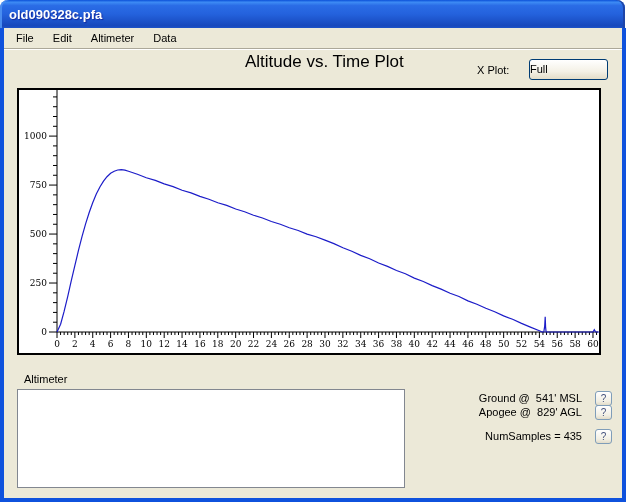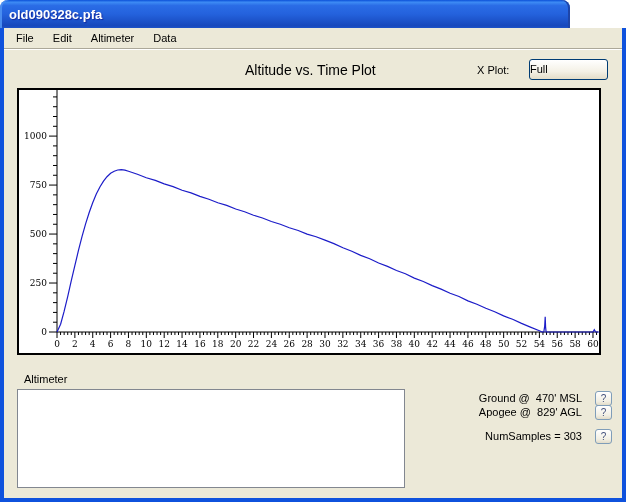--- a/index.html
+++ b/index.html
@@ -1,40 +1,40 @@
 <!DOCTYPE html>
 <html><head>
 <meta charset="utf-8">
 <style>
   * { margin:0; padding:0; box-sizing:border-box; }
   html,body { width:626px; height:502px; background:#fff; overflow:hidden;
               font-family:"Liberation Sans","DejaVu Sans",sans-serif; }
   .window { position:relative; width:626px; height:502px; }
 
   .titlebar {
-    position:absolute; left:0; top:0; width:570px; height:28px;
+    position:absolute; left:0; top:0; width:625px; height:28px;
     border-radius:8px 8px 0 0;
     background:linear-gradient(180deg,#0b50d8 0%,#3d8bf4 8%,#2a6ce6 20%,#2462dd 50%,#1748bc 92%,#1d53c8 100%);
     box-shadow:inset 2px 0 0 #4a8df0, inset -2px 0 0 #1e45a8;
     color:#fff; font-weight:bold; font-size:13px; line-height:29px;
     text-shadow:1px 1px 1px #15289c; padding-left:9px;
   }
   .window-body {
     position:absolute; left:0; top:28px; width:626px; height:474px;
     background:#ECE9D8;
     border-left:4px solid #0F52DD; border-right:4px solid #0F52DD; border-bottom:4px solid #0F52DD;
   }
   .menubar {
     position:absolute; left:0; top:0; width:618px; height:21px;
     background:#ECE9D8; border-bottom:1px solid #ACA899; box-shadow:0 1px 0 #FFFFFF;
     font-size:11px; color:#000; padding-left:4px;
   }
   .menu-item { display:inline-block; padding:4px 8px 0 8px; height:20px; cursor:default; }
 
-  .plot-title { position:absolute; left:241px; top:34px; font-size:14px; color:#000; }
+  .plot-title { position:absolute; left:241px; top:24px; font-size:17px; color:#000; }
   .xzoom-label { position:absolute; left:473px; top:36px; font-size:11px; color:#000; }
   .full-button {
     position:absolute; left:525px; top:31px; width:79px; height:21px;
     border:1px solid #003C74; border-radius:3px;
     background:linear-gradient(180deg,#ffffff 0%,#f4f1e6 60%,#e3ddc8 100%);
     font-size:11px; color:#000; line-height:19px; cursor:default;
   }
 
   .plot { position:absolute; left:13px; top:60px; width:584px; height:267px; background:#fff; }
   #plot-svg { display:block; width:584px; height:267px; }
@@ -301,26 +301,26 @@
             <line x1="36" y1="8.920000000000016" x2="40" y2="8.920000000000016" stroke="#000000"></line>
           </g>
           <polyline points="40.0,244.0 43.6,236.2 47.1,223.4 50.7,208.7 54.3,192.7 57.9,177.4 61.4,162.7 65.0,148.6 68.6,135.9 72.2,124.5 75.7,114.7 79.3,106.1 82.9,99.0 86.5,93.2 90.0,88.7 93.6,85.3 97.2,83.2 100.7,82.0 104.3,81.6 107.9,82.2 111.5,83.2 120.4,86.3 129.3,89.8 138.3,92.4 147.2,95.9 156.1,98.6 165.1,102.2 174.0,104.9 182.9,108.4 191.9,111.2 200.8,114.7 209.7,117.4 218.7,121.0 227.6,123.7 236.5,127.2 245.5,130.0 254.4,133.5 263.3,136.3 272.3,139.8 281.2,142.5 290.1,146.1 299.1,148.8 308.0,152.1 316.9,155.6 325.9,159.8 334.8,163.3 343.7,167.4 352.7,170.7 361.6,175.0 370.5,178.4 379.5,182.5 388.4,185.8 397.3,190.1 406.3,193.5 415.2,197.6 424.1,201.1 433.1,205.2 442.0,208.5 450.9,212.9 459.9,216.2 468.8,220.3 477.7,223.8 486.6,227.9 495.6,231.3 504.5,235.4 513.4,239.1 522.4,242.8 525.1,244.0 526.8,244.0 527.7,238.1 528.2,228.7 528.6,239.1 529.1,244.0 540.2,244.0 558.1,244.0 574.2,244.0 576.0,244.0 577.3,241.6 578.7,244.0 582.2,244.0" fill="none" stroke="#1C1CC8" stroke-width="1.2"></polyline>
         </svg>
     </div>
 
     <div class="comments-label">Altimeter</div>
     <textarea class="comments-textarea" style=""></textarea>
 
     <div class="stat-row row-ground">
-      <span class="stat-label">Ground @  470' MSL</span>
+      <span class="stat-label">Ground @  541' MSL</span>
       <div class="help-button">?</div>
     </div>
     <div class="stat-row row-apogee">
       <span class="stat-label">Apogee @  829' AGL</span>
       <div class="help-button">?</div>
     </div>
     <div class="stat-row row-samples">
-      <span class="stat-label">NumSamples = 303</span>
+      <span class="stat-label">NumSamples = 435</span>
       <div class="help-button">?</div>
     </div>
 
   </div>
 </div>
 
 </body></html>

